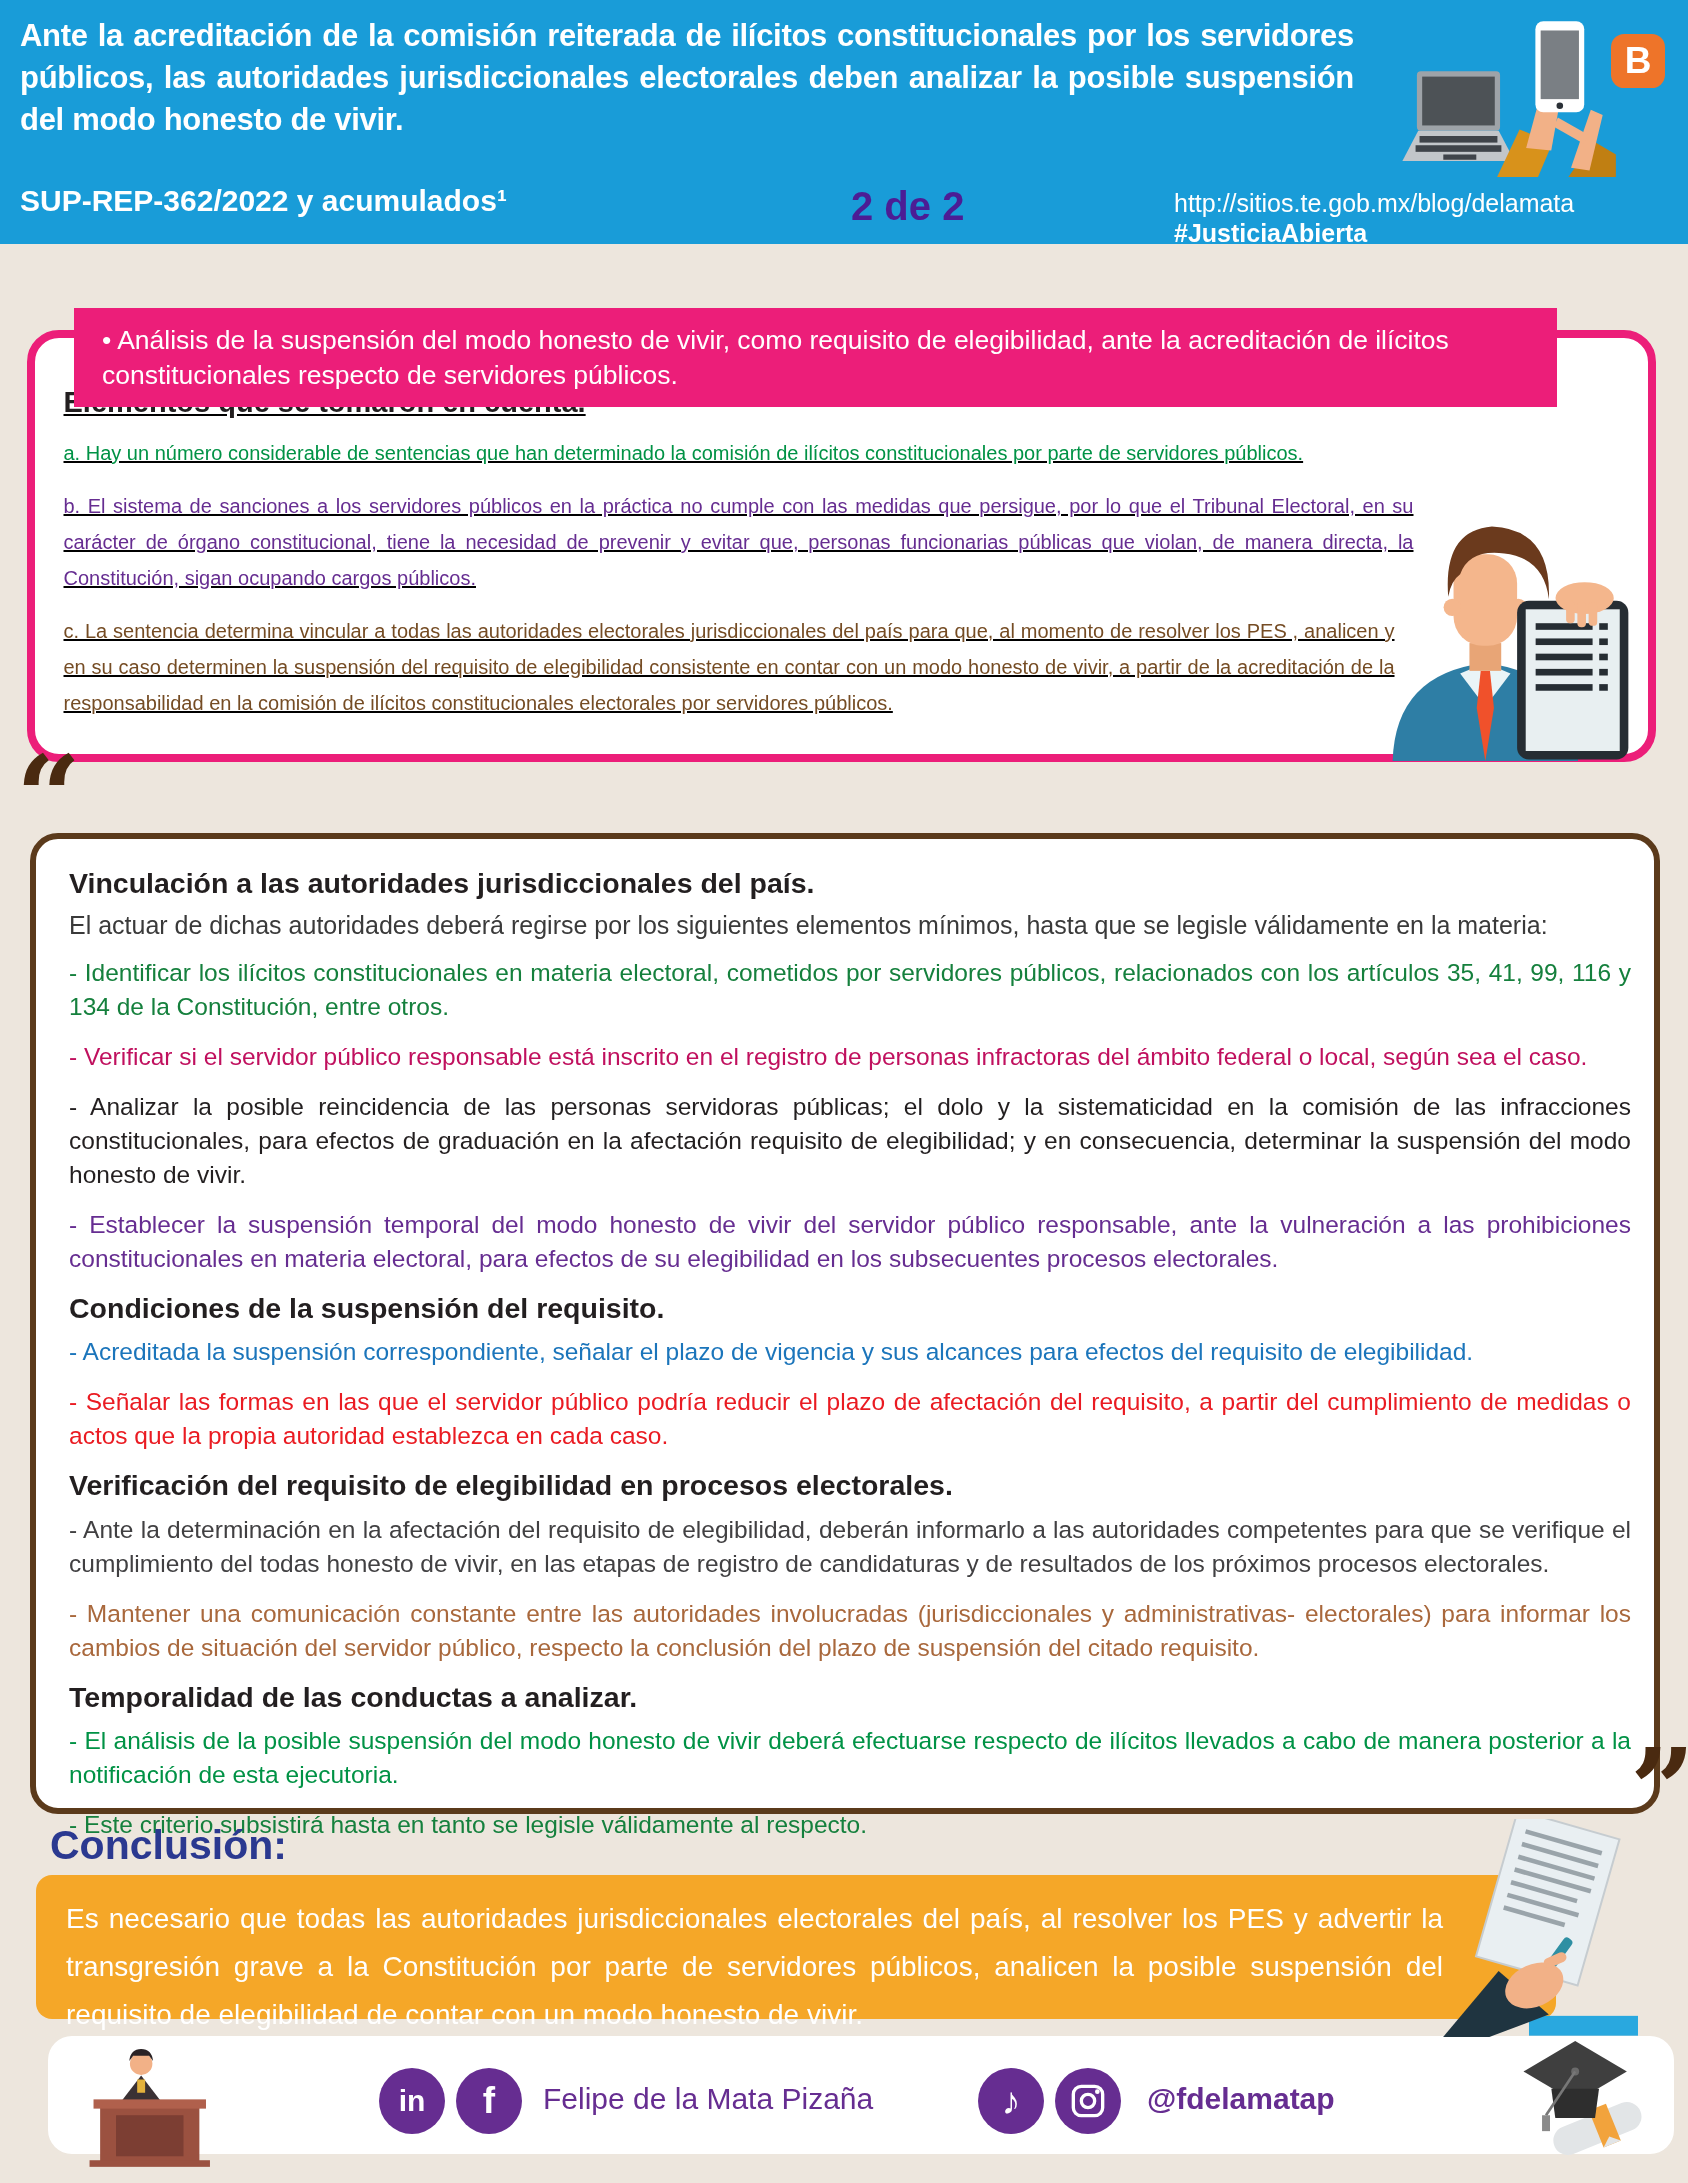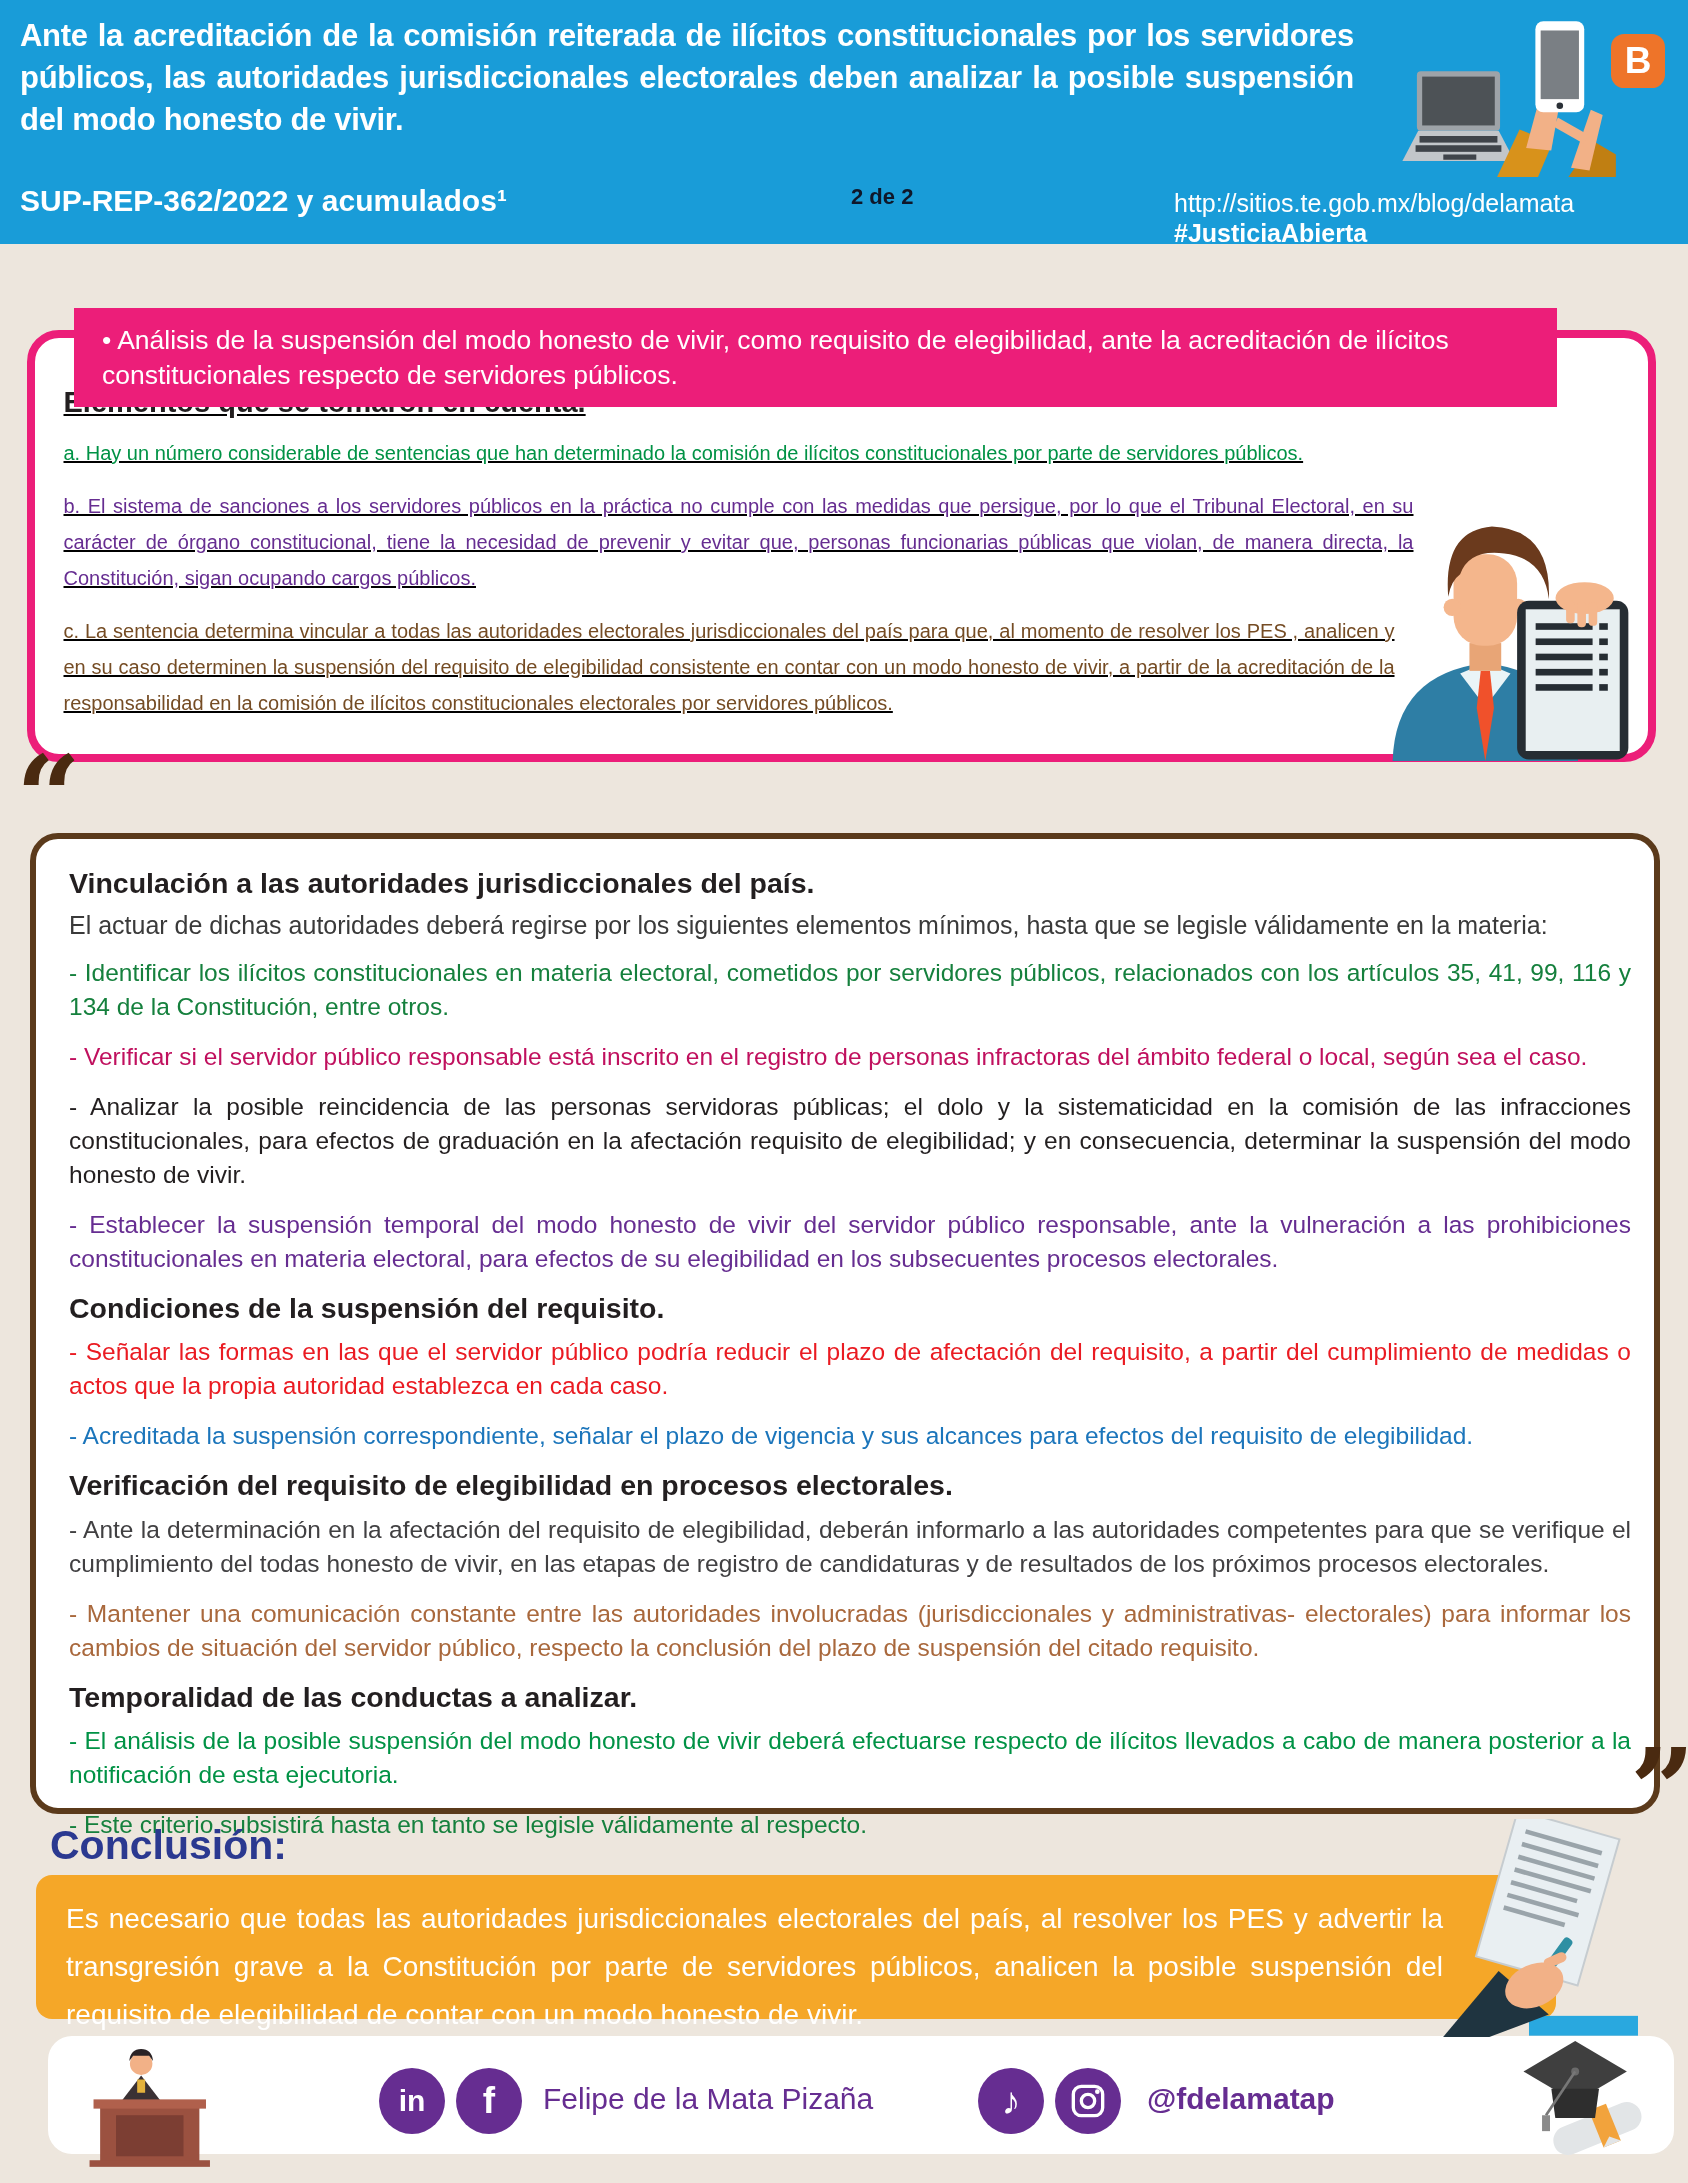--- a/index.html
+++ b/index.html
@@ -3,21 +3,21 @@
 <meta charset="utf-8">
 <style>
   * { box-sizing: border-box; margin: 0; padding: 0; }
   body { margin: 0; background: #d8d2c9; font-family: "Liberation Sans", sans-serif; }
   .page { position: relative; width: 1688px; height: 2183px; background: #EDE6DD; overflow: hidden; }
 
   
   .header { position: absolute; left: 0; top: 0; width: 1688px; height: 244px; background: #199CD8; }
   .header-title { position: absolute; left: 20px; top: 14.6px; width: 1334px; color: #fff; font-size: 31px; font-weight: bold; line-height: 42px; text-align: justify; letter-spacing: -0.3px; }
   .case-ref { position: absolute; left: 20px; top: 184px; color: #fff; font-size: 30px; font-weight: bold; }
-  .page-ind { position: absolute; left: 851px; top: 184px; color: #0f172a; font-size: 22px; font-weight: bold; text-align: right; }
+  .page-ind { position: absolute; left: 851px; top: 184px; color: #4c1d95; font-size: 40px; font-weight: bold; text-align: right; }
   .header-links { position: absolute; left: 1174px; top: 188px; width: 457px; color: #fff; font-size: 25px; line-height: 30px; }
   .header-links .hashtag { font-weight: bold; }
   .blogger { position: absolute; left: 1611px; top: 34px; width: 54px; height: 54px; background: #EE7429; border-radius: 13.2px; color: #fff; font-size: 37px; font-weight: bold; display: flex; align-items: center; justify-content: center; }
   .illus-laptop { position: absolute; left: 1397px; top: 70px; }
   .illus-phone { position: absolute; left: 1497px; top: 12px; }
 
   
   .banner { position: absolute; left: 74px; top: 273px; width: 1483px; min-height: 99px; background: #EC1E79; color: #fff; font-size: 26.5px; line-height: 35px; padding: 14.6px 28px; z-index: 5; margin-top: 35px; }
 
   
@@ -133,22 +133,22 @@
 
   <div class="quote-open">“</div>
   <div class="quote-card">
     <div class="q-heading first">Vinculación a las autoridades jurisdiccionales del país.</div>
     <p class="q-intro">El actuar de dichas autoridades deberá regirse por los siguientes elementos mínimos, hasta que se legisle válidamente en la materia:</p>
     <p class="q-bullet t-teal">- Identificar los ilícitos constitucionales en materia electoral, cometidos por servidores públicos, relacionados con los artículos 35, 41, 99, 116 y 134 de la Constitución, entre otros.</p>
     <p class="q-bullet t-magenta">- Verificar si el servidor público responsable está inscrito en el registro de personas infractoras del ámbito federal o local, según sea el caso.</p>
     <p class="q-bullet t-black">- Analizar la posible reincidencia de las personas servidoras públicas; el dolo y la sistematicidad en la comisión de las infracciones constitucionales, para efectos de graduación en la afectación requisito de elegibilidad; y en consecuencia, determinar la suspensión del modo honesto de vivir.</p>
     <p class="q-bullet t-purple">- Establecer la suspensión temporal del modo honesto de vivir del servidor público responsable, ante la vulneración a las prohibiciones constitucionales en materia electoral, para efectos de su elegibilidad en los subsecuentes procesos electorales.</p>
     <div class="q-heading">Condiciones de la suspensión del requisito.</div>
+    <p class="q-bullet t-blue">- Acreditada la suspensión correspondiente, señalar el plazo de vigencia y sus alcances para efectos del requisito de elegibilidad.</p>
     <p class="q-bullet t-red">- Señalar las formas en las que el servidor público podría  reducir el plazo de afectación del requisito, a partir del cumplimiento de medidas o actos que la propia autoridad establezca en cada caso.</p>
-    <p class="q-bullet t-blue">- Acreditada la suspensión correspondiente, señalar el plazo de vigencia y sus alcances para efectos del requisito de elegibilidad.</p>
     <div class="q-heading">Verificación del requisito de elegibilidad en procesos electorales.</div>
     <p class="q-bullet t-dark">- Ante la determinación en la afectación del requisito de elegibilidad, deberán informarlo a las autoridades competentes para que se verifique el cumplimiento del todas honesto de vivir, en las etapas de registro de candidaturas y de resultados de los próximos procesos electorales.</p>
     <p class="q-bullet t-sienna">- Mantener una comunicación constante entre las autoridades involucradas (jurisdiccionales y administrativas- electorales) para informar los cambios de situación del servidor público, respecto la conclusión del plazo de suspensión del citado requisito.</p>
     <div class="q-heading">Temporalidad de las conductas a analizar.</div>
     <p class="q-bullet t-green">- El análisis de la posible suspensión del modo honesto de vivir deberá efectuarse respecto de ilícitos llevados a cabo de manera posterior a la notificación de esta ejecutoria.</p>
     <p class="q-bullet t-teal">- Este criterio subsistirá hasta en tanto se legisle válidamente al respecto.</p>
   </div>
   <div class="quote-close">”</div>
 
   <div class="conclusion-label">Conclusión:</div>

